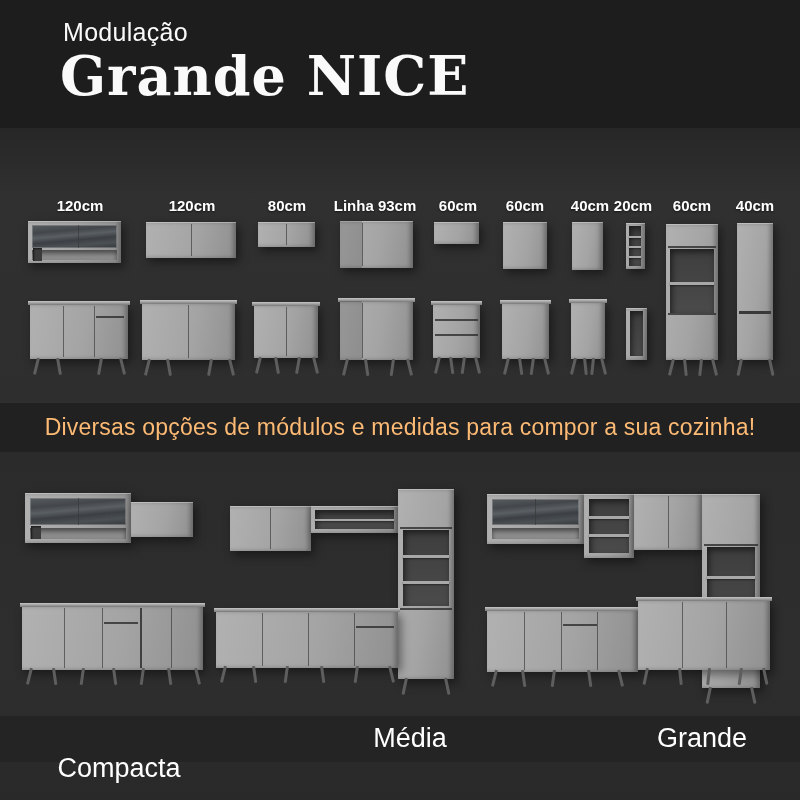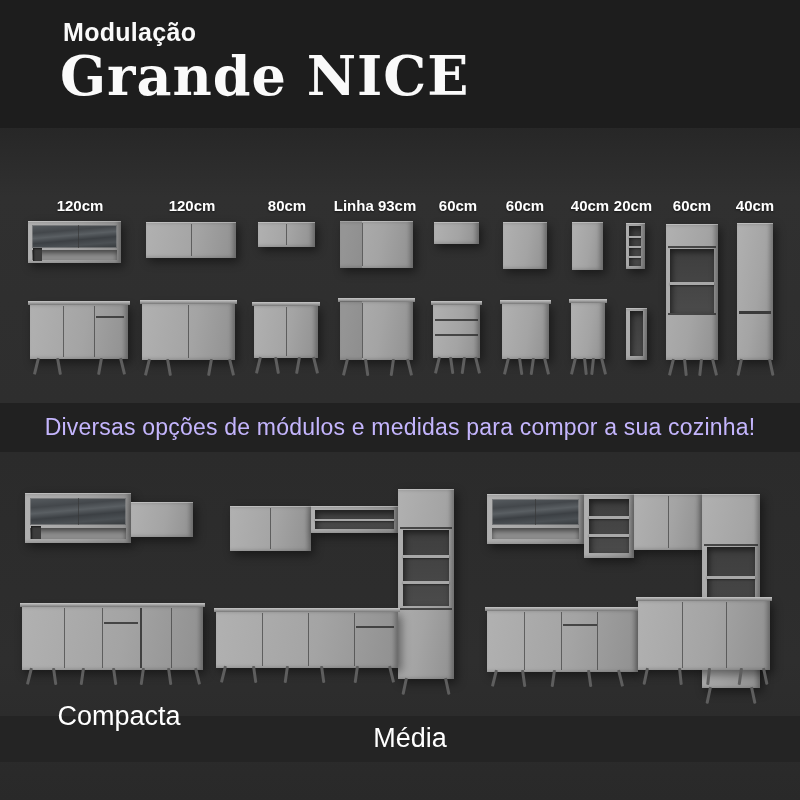--- a/index.html
+++ b/index.html
@@ -5,24 +5,24 @@
   html,body{margin:0;padding:0;background:#111;}
   #stage{position:relative;width:800px;height:800px;overflow:hidden;
          font-family:"Liberation Sans",sans-serif;background:#2e2e2e;}
   .band{position:absolute;left:0;width:800px;}
   #band-header{top:0;height:128px;background:#1d1d1d;}
   #band-modules{top:128px;height:275px;background:linear-gradient(180deg,#272727,#303030 25%,#2e2e2e);}
   #band-banner{top:403px;height:49px;background:#212121;display:flex;align-items:center;justify-content:center;}
   #band-kitchens{top:452px;height:348px;background:linear-gradient(180deg,#2b2b2b,#2e2e2e 60%,#292929);}
   #label-strip{position:absolute;left:0;top:716px;width:800px;height:46px;background:#242424;}
 
-  .subtitle{position:absolute;left:63px;top:18px;color:#fafafa;font-size:25px;font-weight:700;letter-spacing:.3px;}
+  .subtitle{position:absolute;left:63px;top:18px;color:#fafafa;font-size:25px;font-weight:400;letter-spacing:.3px;}
   .title{position:absolute;left:60px;top:44px;color:#fafafa;font-size:54px;font-weight:700;
          font-family:"DejaVu Serif",serif;letter-spacing:1px;}
-  .banner-text{color:#c4b5fd;font-size:23px;letter-spacing:.2px;}
+  .banner-text{color:#fdba74;font-size:23px;letter-spacing:.2px;}
 
   .size-label{position:absolute;transform:translateX(-50%);color:#fff;
               font-size:15px;font-weight:700;text-shadow:0 1px 2px rgba(0,0,0,.6);white-space:nowrap;}
   .kitchen-label{position:absolute;transform:translateX(-50%);color:#fff;font-size:27px;font-weight:400;white-space:nowrap;}
 
   .cab{position:absolute;background:linear-gradient(100deg,#b1b1b1,#a4a4a4 55%,#909090);
        box-shadow:inset 0 1px 0 rgba(255,255,255,.35), inset -3px 0 4px rgba(0,0,0,.28), 3px 4px 9px rgba(0,0,0,.45);}
   .seam-v{position:absolute;top:2px;bottom:2px;width:1px;background:rgba(55,55,55,.65);}
   .seam-v.thick{width:2px;background:rgba(40,40,40,.8);}
   .seam-h{position:absolute;left:2px;right:2px;height:2px;background:rgba(45,45,45,.8);}
@@ -259,16 +259,17 @@
     <div class="ctop"></div>
     <div class="seam-v" style="left:44px"></div>
     <div class="seam-v" style="left:88px"></div>
     <div class="leg" style="left:8px;top:68px;transform:rotate(12deg)"></div>
     <div class="leg" style="left:40px;top:68px;transform:rotate(-6deg)"></div>
     <div class="leg" style="left:70px;top:68px;transform:rotate(6deg)"></div>
     <div class="leg" style="left:102px;top:68px;transform:rotate(8deg)"></div>
     <div class="leg" style="left:124px;top:68px;transform:rotate(-12deg)"></div>
   </div>
 
-  <div class="kitchen-label" style="left:119px;top:701px">Compacta</div>
+  <div class="kitchen-label" style="left:119px;top:753px">Compacta</div>
   <div class="kitchen-label" style="left:410px;top:723px">Média</div>
+  <div class="kitchen-label" style="left:702px;top:723px">Grande</div>
 
 </div>
 
 </body></html>

